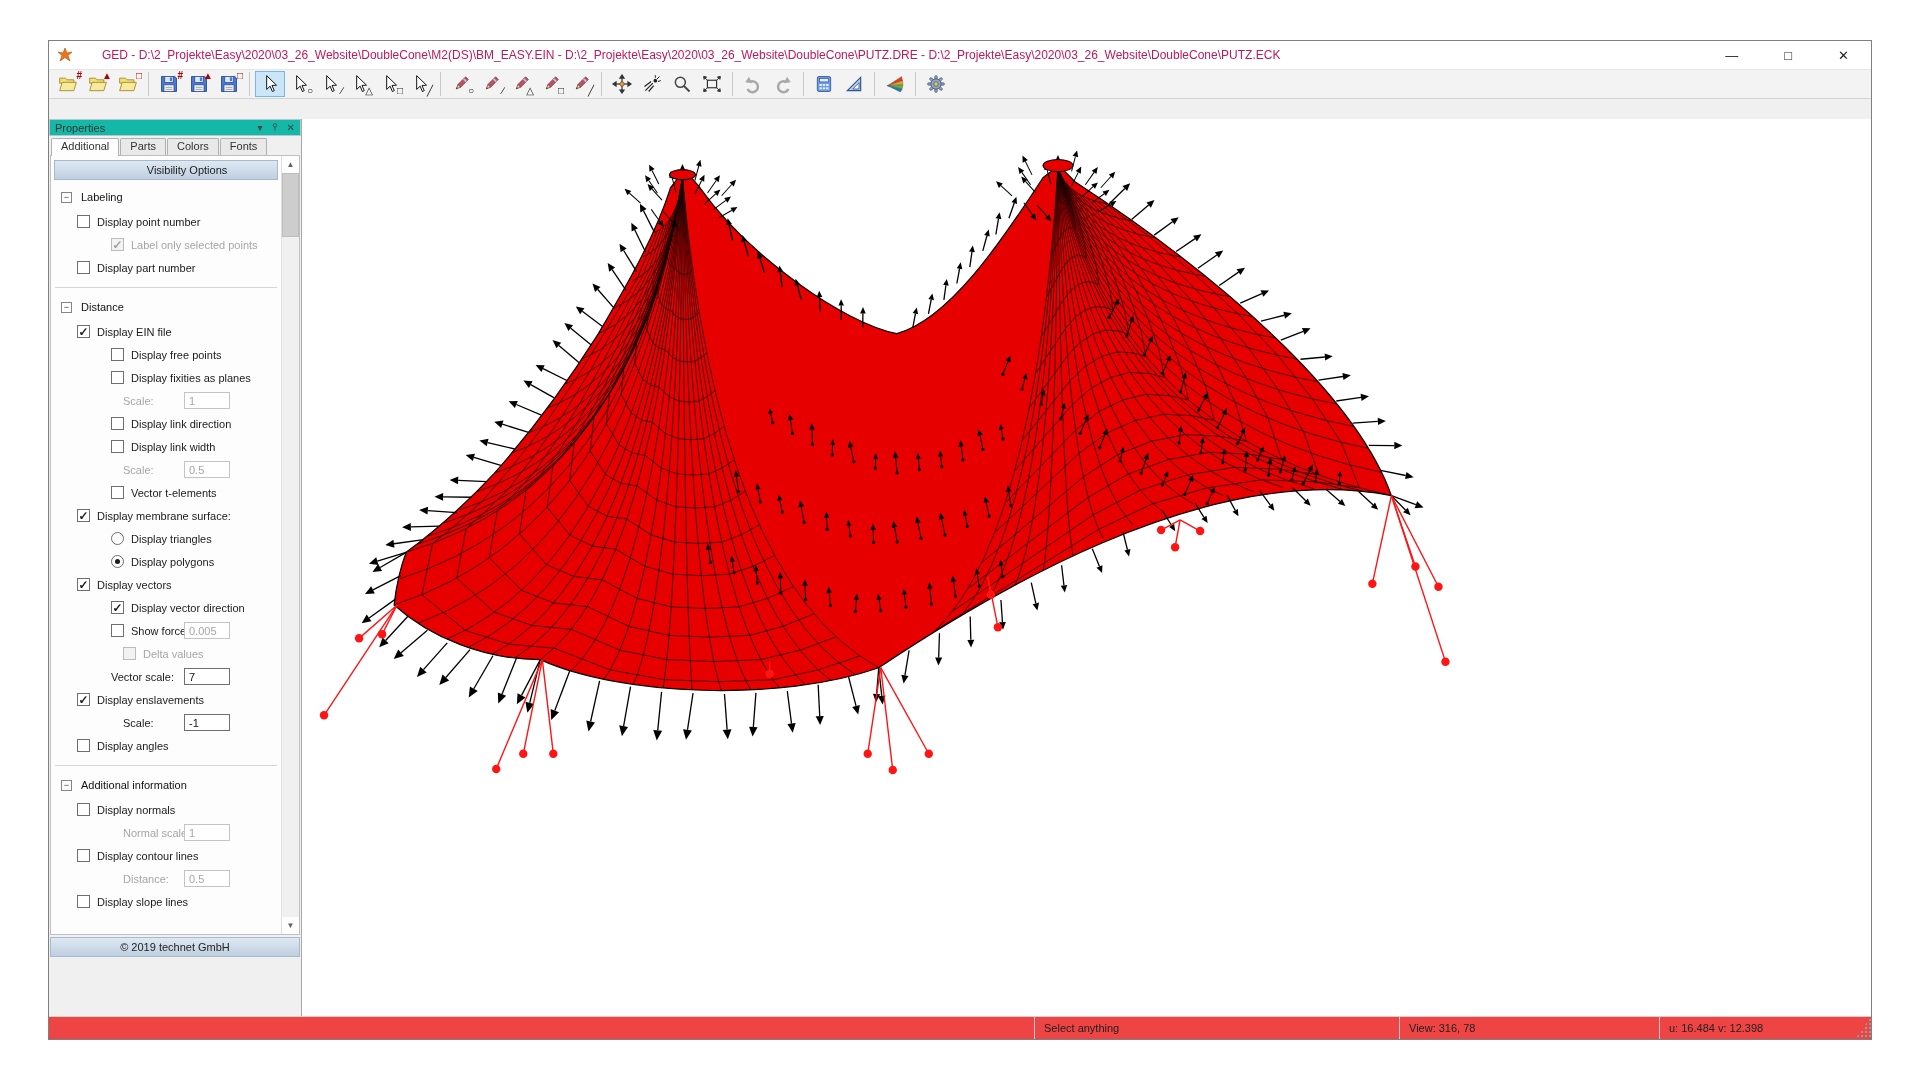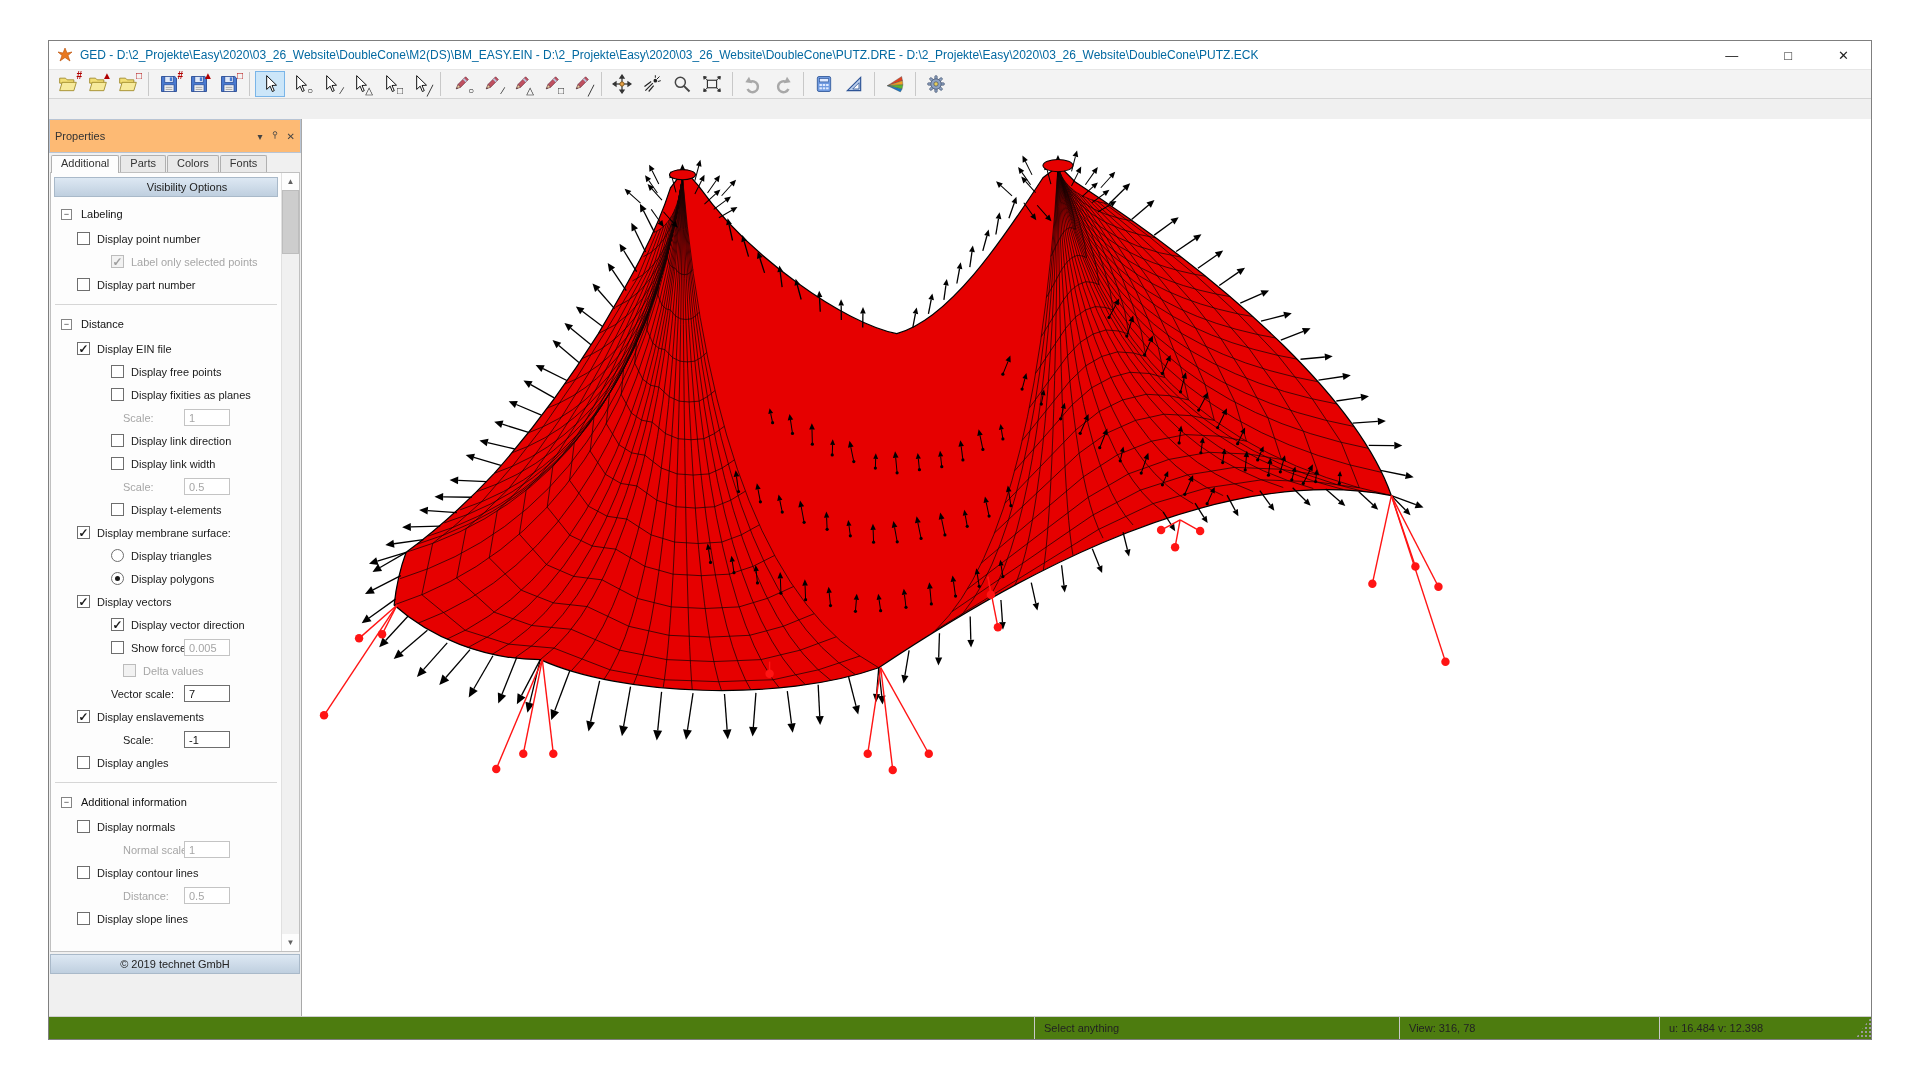--- a/index.html
+++ b/index.html
@@ -2,40 +2,40 @@
 <html><head>
 <meta charset="utf-8">
 <style>
   html,body{margin:0;padding:0;width:1920px;height:1080px;background:#ffffff;overflow:hidden;
             font-family:"Liberation Sans",sans-serif;-webkit-font-smoothing:antialiased;}
   .window{position:absolute;left:48px;top:40px;width:1824px;height:1000px;background:#f0f0f0;
           border:1px solid #7f7f7f;box-sizing:border-box;font-size:11px;color:#111;}
   
   .titlebar{height:28px;background:#fff;display:flex;align-items:center;padding:0 8px;gap:7px;box-sizing:border-box;}
   .app-icon{width:16px;height:16px;flex:0 0 auto;display:flex;}
-  .title-text{font-size:12px;white-space:nowrap;overflow:hidden;color:#0369a1;}
+  .title-text{font-size:12px;white-space:nowrap;overflow:hidden;color:#be185d;margin-left:22px;}
   .win-controls{margin-left:auto;display:flex;gap:46px;padding-right:14px;font-size:13px;color:#222;}
   .wbtn{cursor:default;line-height:1;}
   
   .menubar{height:20px;background:#fff;display:flex;align-items:center;padding-left:8px;font-size:12px;border-bottom:1px solid #f0f0f0;}
   .menu-item{padding:2px 8px;}
   
   .toolbar{height:30px;background:#f3f3f3;border-top:1px solid #e6e6e6;border-bottom:1px solid #d4d4d4;
            display:flex;align-items:center;padding-left:4px;box-sizing:border-box;}
   .tbtn{width:30px;height:26px;position:relative;display:flex;align-items:center;justify-content:center;box-sizing:border-box;}
   .tbtn svg{width:20px;height:20px;}
   .tbtn.active{background:#cce6f9;border:1px solid #7ab5e8;}
   .tbadge{position:absolute;font-size:10px;line-height:1;pointer-events:none;}
   .tbadge.tr{top:0;right:1px;color:#b00000;font-weight:bold;}
   .tbadge.br{bottom:1px;right:2px;color:#222;}
   .tsep{width:1px;height:24px;background:#c8c8c8;margin:0 5px;flex:0 0 auto;}
   
   .content{position:absolute;top:78px;left:0;right:0;bottom:22px;display:flex;background:#f0f0f0;}
   .sidepanel{width:253px;flex:0 0 auto;display:flex;flex-direction:column;background:#f0f0f0;border-right:1px solid #a8a8a8;box-sizing:border-box;}
-  .panel-header{height:34px;background:#fdba74;border:1px solid #b8c4d4;display:flex;align-items:center;padding:0 5px;color:#333;box-sizing:border-box;}
+  .panel-header{height:17px;background:#14b8a6;border:1px solid #b8c4d4;display:flex;align-items:center;padding:0 5px;color:#333;box-sizing:border-box;}
   .panel-hicons{margin-left:auto;display:flex;gap:7px;align-items:center;font-size:10px;color:#444;}
   .panel-hicons svg{width:10px;height:10px;}
   .panel-tabs{display:flex;height:19px;padding:2px 0 0 2px;box-sizing:border-box;}
   .ptab{padding:1px 9px 0 9px;font-size:11px;border:1px solid #b0b0b0;border-bottom:none;background:#e9e9e9;
         margin-right:1px;border-radius:2px 2px 0 0;color:#333;}
   .ptab.active{background:#fdfdfd;margin-bottom:-1px;z-index:2;}
   .panel-body{height:780px;background:#fdfdfd;border:1px solid #c0c0c0;margin:0 1px;display:flex;overflow:hidden;box-sizing:border-box;position:relative;}
   .panel-rows{flex:1;padding-top:2px;overflow:hidden;}
   
   .psection{height:18px;background:linear-gradient(#dde8f3,#bfcfdf);border:1px solid #a9b9c9;margin:2px 3px 4px 3px;
@@ -64,21 +64,21 @@
   .sbtn{position:absolute;left:0;width:17px;height:17px;background:#fdfdfd;color:#606060;font-size:8px;
         display:flex;align-items:center;justify-content:center;}
   .sbtn.up{top:0;} .sbtn.down{bottom:0;}
   .sb-thumb{position:absolute;left:0;top:17px;width:17px;height:64px;background:#cdcdcd;border:1px solid #bdbdbd;box-sizing:border-box;}
   .panel-footer{height:20px;background:linear-gradient(#dde8f3,#bfcfdf);border:1px solid #a9b9c9;margin:2px 1px 0 1px;
                 display:flex;align-items:center;justify-content:center;color:#222;box-sizing:border-box;}
   
   .canvas{flex:1;background:#fff;position:relative;}
   .canvas svg{position:absolute;inset:0;width:100%;height:100%;}
   
-  .statusbar{position:absolute;left:0;right:0;bottom:0;height:22px;background:#4d7c0f;border-top:1px solid #cfcfcf;
+  .statusbar{position:absolute;left:0;right:0;bottom:0;height:22px;background:#ef4444;border-top:1px solid #cfcfcf;
              display:flex;align-items:stretch;font-size:11px;color:#222;}
   .sb-sec{display:flex;align-items:center;padding-left:9px;border-left:1px solid #c9c9c9;box-sizing:border-box;}
   .sb-fill{flex:1;border-left:none;}
   .sb-msg{width:365px;} .sb-view{width:260px;} .sb-uv{width:196px;}
   .sb-grip{width:16px;background:radial-gradient(#9a9a9a 1.2px,transparent 1.3px);background-size:4px 4px;
            background-position:1px 1px;clip-path:polygon(100% 0,100% 100%,0 100%);}
 </style>
 </head>
 <body>
 
@@ -427,21 +427,21 @@
             <div class="prow ind2">
               <span class="cb"></span>
               <span>Display link width</span>
             </div>
             <div class="prow ind3 disabled">
               <span>Scale:</span>
               <span class="pinput disabled">0.5</span>
             </div>
             <div class="prow ind2">
               <span class="cb"></span>
-              <span>Display t-elements</span>
+              <span>Vector t-elements</span>
             </div>
             <div class="prow ind1">
               <span class="cb checked"></span>
               <span>Display membrane surface:</span>
             </div>
             <div class="prow ind2">
               <span class="radio"></span>
               <span>Display triangles</span>
             </div>
             <div class="prow ind2">

